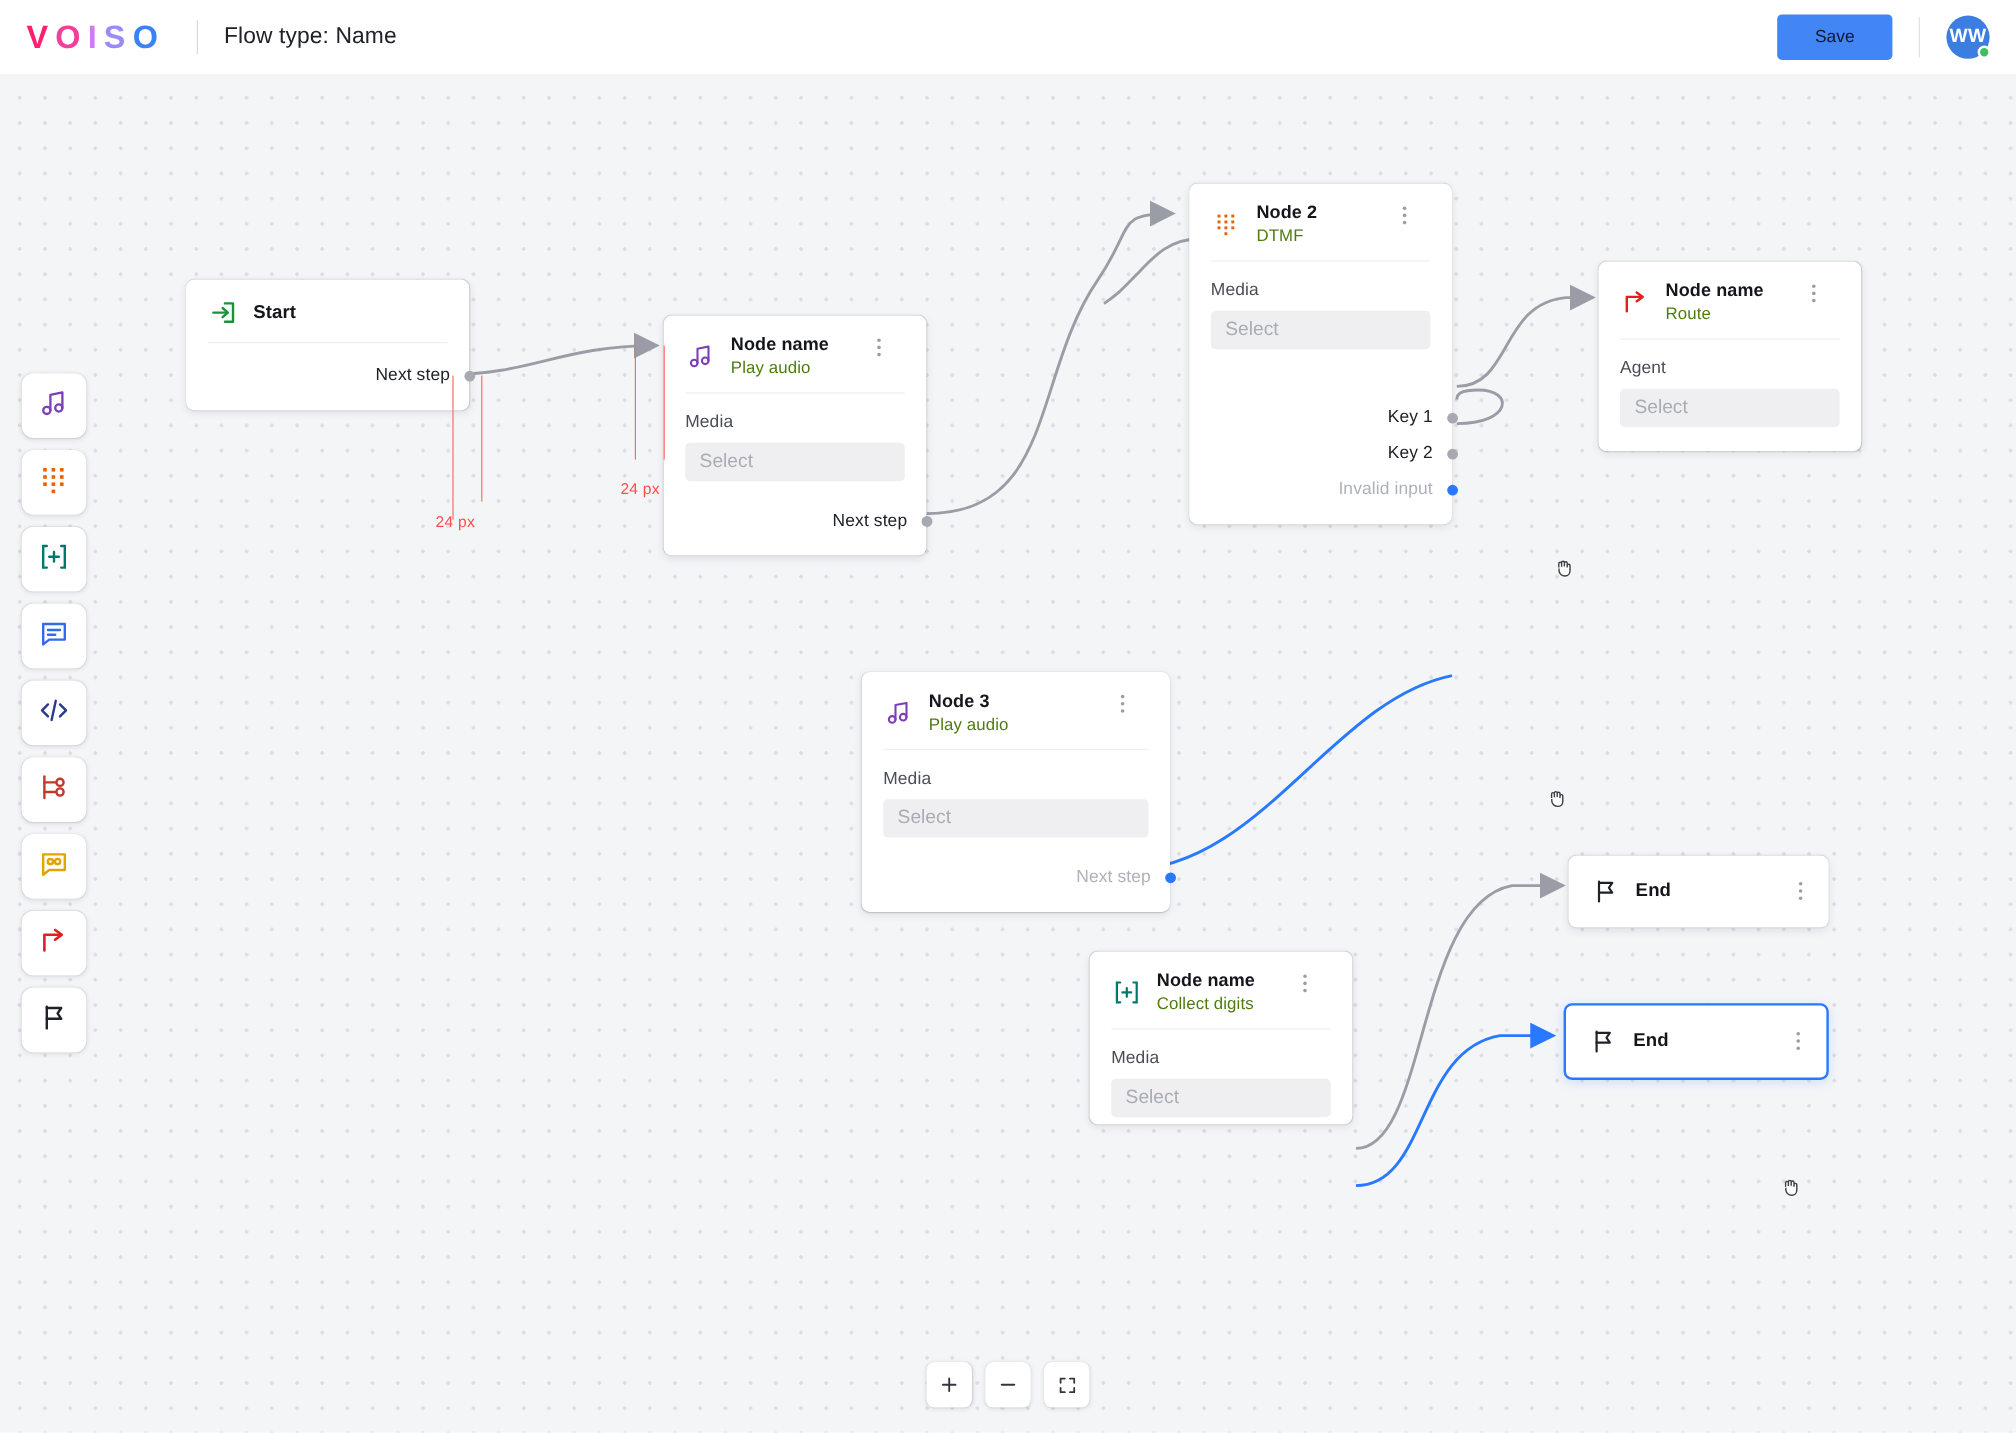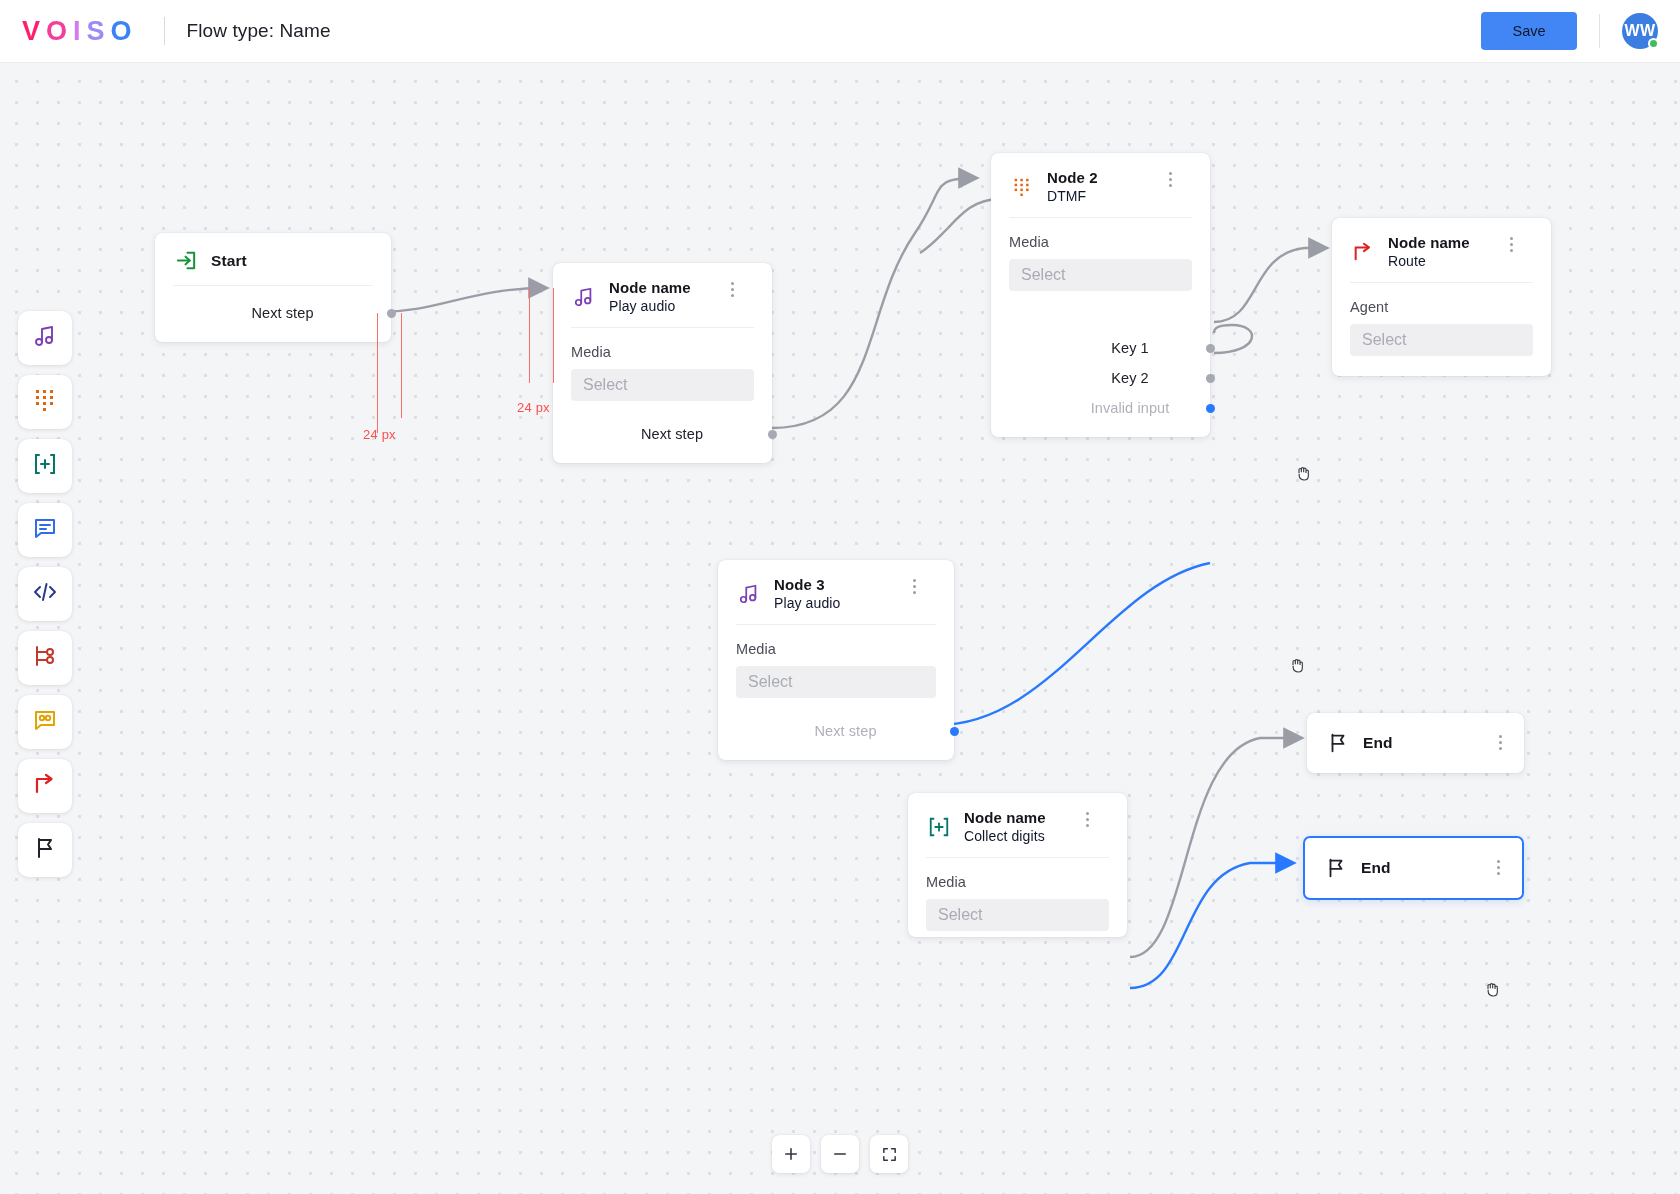--- a/index.html
+++ b/index.html
@@ -100,34 +100,34 @@
     box-shadow: 0 2px 9px rgba(41,121,255,.16);
   }
   .node-head {
     display: flex; align-items: center;
     padding: 16px 32px 13px 18px;
     position: relative;
   }
   .node-ico { width: 26px; margin-right: 12px; display: flex; align-items: center; justify-content: center; flex: none; }
   .node-titles { flex: 1; min-width: 0; }
   .node-title { font-size: 15px; font-weight: bold; color: #14161C; letter-spacing: .1px; }
-  .node-sub { font-size: 14px; color: #0f172a; margin-top: 2px; letter-spacing: .1px; }
+  .node-sub { font-size: 14px; color: #4d7c0f; margin-top: 2px; letter-spacing: .1px; }
   .kebab { width: 16px; display: flex; flex-direction: column; align-items: center; gap: 3px; cursor: pointer; align-self: flex-start; margin-top: 3px;}
   .kebab i { width: 3px; height: 3px; border-radius: 50%; background: #9A9DA6; display:block;}
   .node-rule { height: 1px; background: #EDEEF1; margin: 0 18px; }
   .node-body { padding: 16px 18px 6px 18px; }
   .field-label { font-size: 14.5px; color: #4A4D57; margin-bottom: 9px; letter-spacing: .1px; }
   .field-select {
     height: 32px; border-radius: 4px; background: #EFEFF2;
     display: flex; align-items: center; padding: 0 12px;
     font-size: 16px; color: #A9ACB4; cursor: pointer;
   }
   .ports { padding: 12px 0 14px 0; }
   .port-row {
-    display: flex; align-items: center; justify-content: center;
+    display: flex; align-items: center; justify-content: flex-end;
     height: 30px; padding-right: 0px; position: relative; margin-left: 35px;
   }
   .port-label { font-size: 14.5px; color: #20222A; letter-spacing: .1px; padding-right: 16px; }
   .port-label.muted { color: #AEB1B9; }
   .port-dot {
     width: 9px; height: 9px; border-radius: 50%;
     background: #A6A9B1; position: absolute; right: -5px;
     cursor: grab;
   }
   .port-dot.blue { background: #2979FF; }
@@ -430,21 +430,21 @@
             <i></i>
           </div>
       </div>
       <div class="node-rule"></div>
       <div class="node-body" style="padding-bottom:20px;">
         <div class="field-label">Agent</div>
         <div class="field-select">Select</div>
       </div>
     </div>
 
-    <div class="node" style="left:718px; top:497px; width:236px;">
+    <div class="node" style="left:718px; top:497px; width:257px;">
       <div class="node-head">
         <div class="node-ico">
           <svg width="22" height="22" viewBox="0 0 24 24" fill="none" stroke="#7B3FB8" stroke-width="1.9" stroke-linecap="round" stroke-linejoin="round">
             <path d="M9 18V5l10-2v13"></path>
               <circle cx="6" cy="18" r="3"></circle>
               <circle cx="16" cy="16" r="3"></circle>
           </svg>
         </div>
         <div class="node-titles">
           <div class="node-title">Node 3</div>

